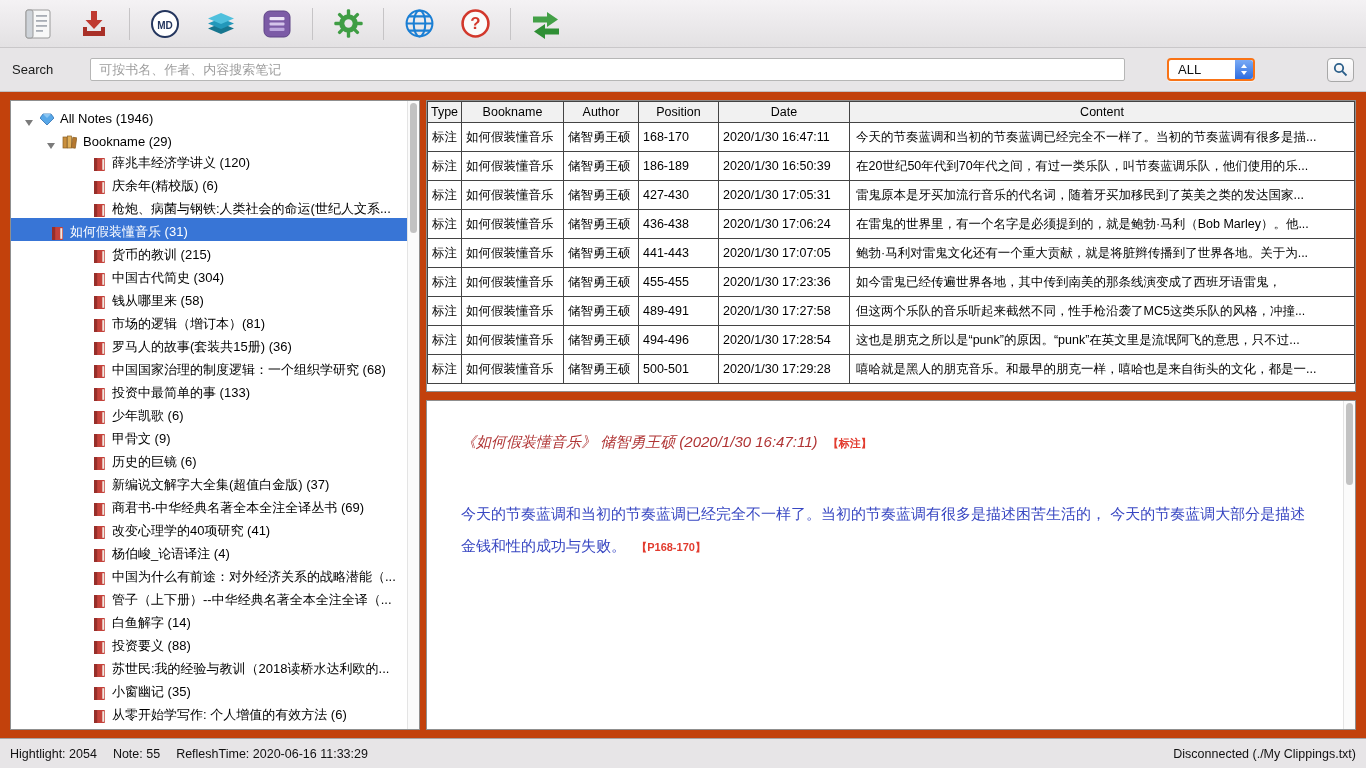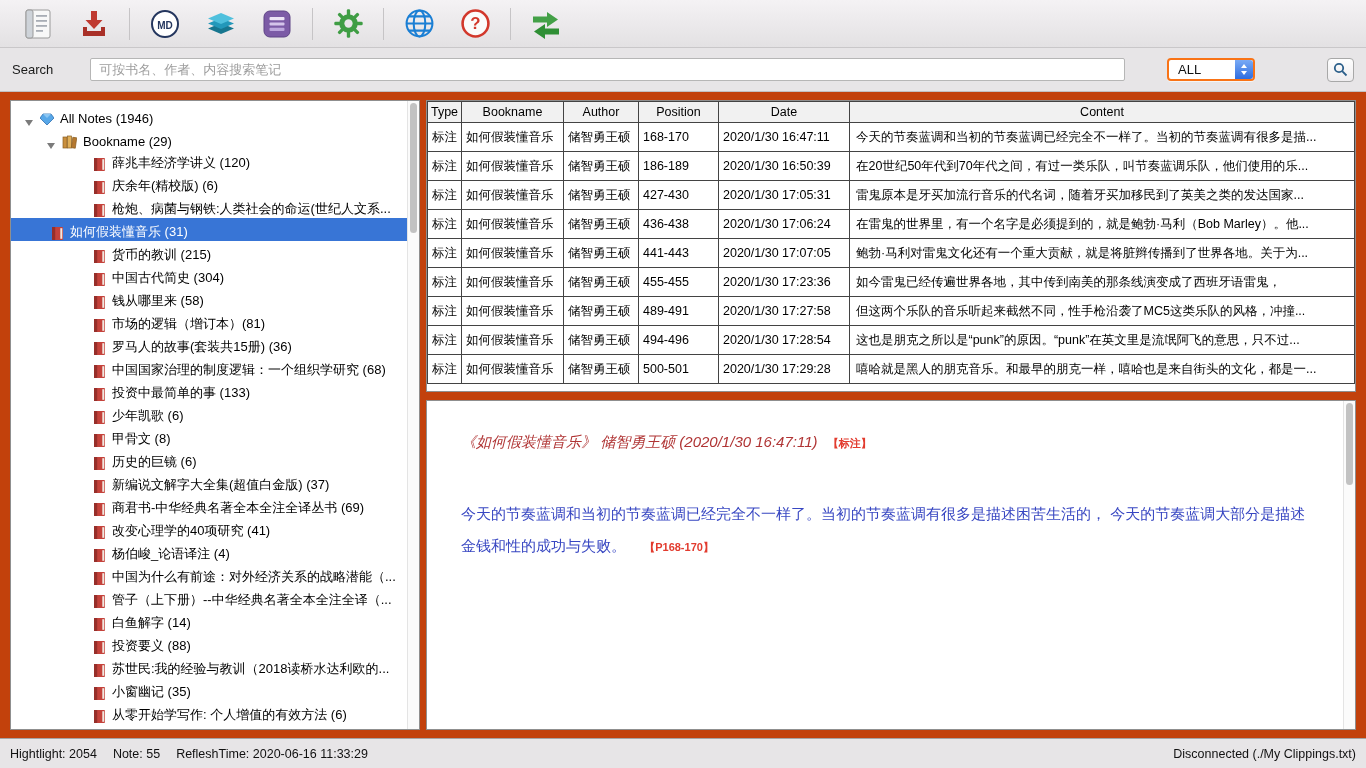--- a/index.html
+++ b/index.html
@@ -49,21 +49,21 @@
   
   .notes-table { border-collapse:collapse; width:100%; table-layout:fixed; font-size:12.5px; color:#000; }
   .notes-table th { height:21px; background:#f1f1f1; border:1px solid #434343; font-weight:normal; text-align:center; overflow:hidden; white-space:nowrap; }
   .notes-table td { height:29px; border:1px solid #434343; text-align:left; padding:0 4px; overflow:hidden; white-space:nowrap; }
   .notes-table td.c-content { text-align:left; padding:0 6px; }
 
   
   .detail-title { color:#b03535; font-size:15px; font-style:italic; }
   .detail-title .tag { color:#e23b2e; font-size:11px; font-style:normal; margin-left:6px; font-weight:bold; }
   .detail-content { margin-top:46px; color:#3847c2; font-size:15px; line-height:2.15; }
-  .detail-content .pos { color:#e23b2e; font-size:11px; font-weight:bold; margin-left:14px; }
+  .detail-content .pos { color:#e23b2e; font-size:11px; font-weight:bold; margin-left:6px; }
 
   
   .statusbar { height:30px; flex:0 0 30px; background:#e7e5e7; border-top:1px solid #a5a3a5; display:flex; align-items:center; padding:0 10px; font-size:12.5px; color:#111; gap:16px;justify-content:flex-end; }
   .statusbar .spacer { flex:1; }
 </style>
 </head>
 <body>
 
 <div class="window">
 
@@ -325,21 +325,21 @@
 
 
             <div class="tree-row level2">
               <span class="ticon">
                 <svg width="13" height="15" viewBox="0 0 13 15">
                   <rect x="1" y="1" width="11" height="13" rx="1" fill="#c4423b"></rect>
                   <rect x="1" y="1" width="3.2" height="13" fill="#962f2a"></rect>
                   <rect x="9.3" y="2.2" width="2" height="10.6" fill="#f2e8e0"></rect>
                 </svg>
               </span>
-              <span class="tlabel">甲骨文 (8)</span>
+              <span class="tlabel">甲骨文 (9)</span>
             </div>
 
             <div class="tree-row level2">
               <span class="ticon">
                 <svg width="13" height="15" viewBox="0 0 13 15">
                   <rect x="1" y="1" width="11" height="13" rx="1" fill="#c4423b"></rect>
                   <rect x="1" y="1" width="3.2" height="13" fill="#962f2a"></rect>
                   <rect x="9.3" y="2.2" width="2" height="10.6" fill="#f2e8e0"></rect>
                 </svg>
               </span>

